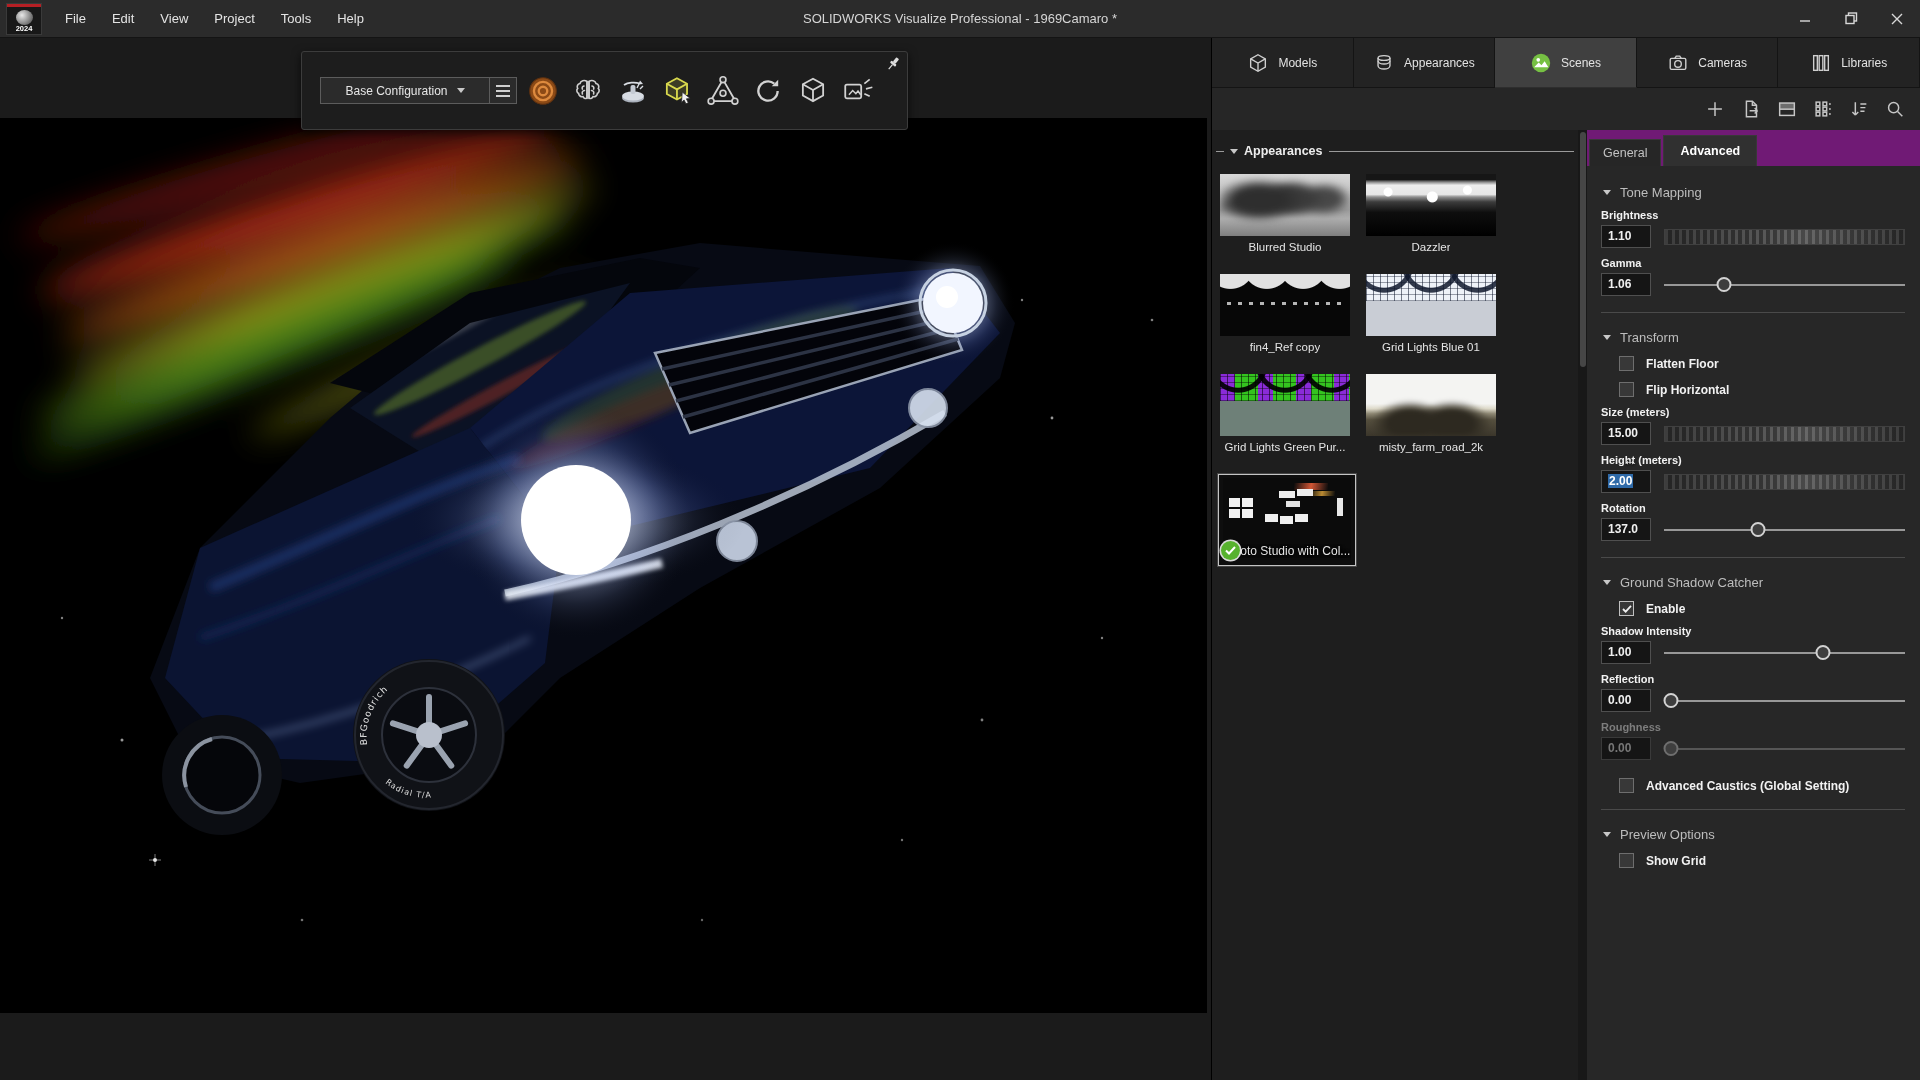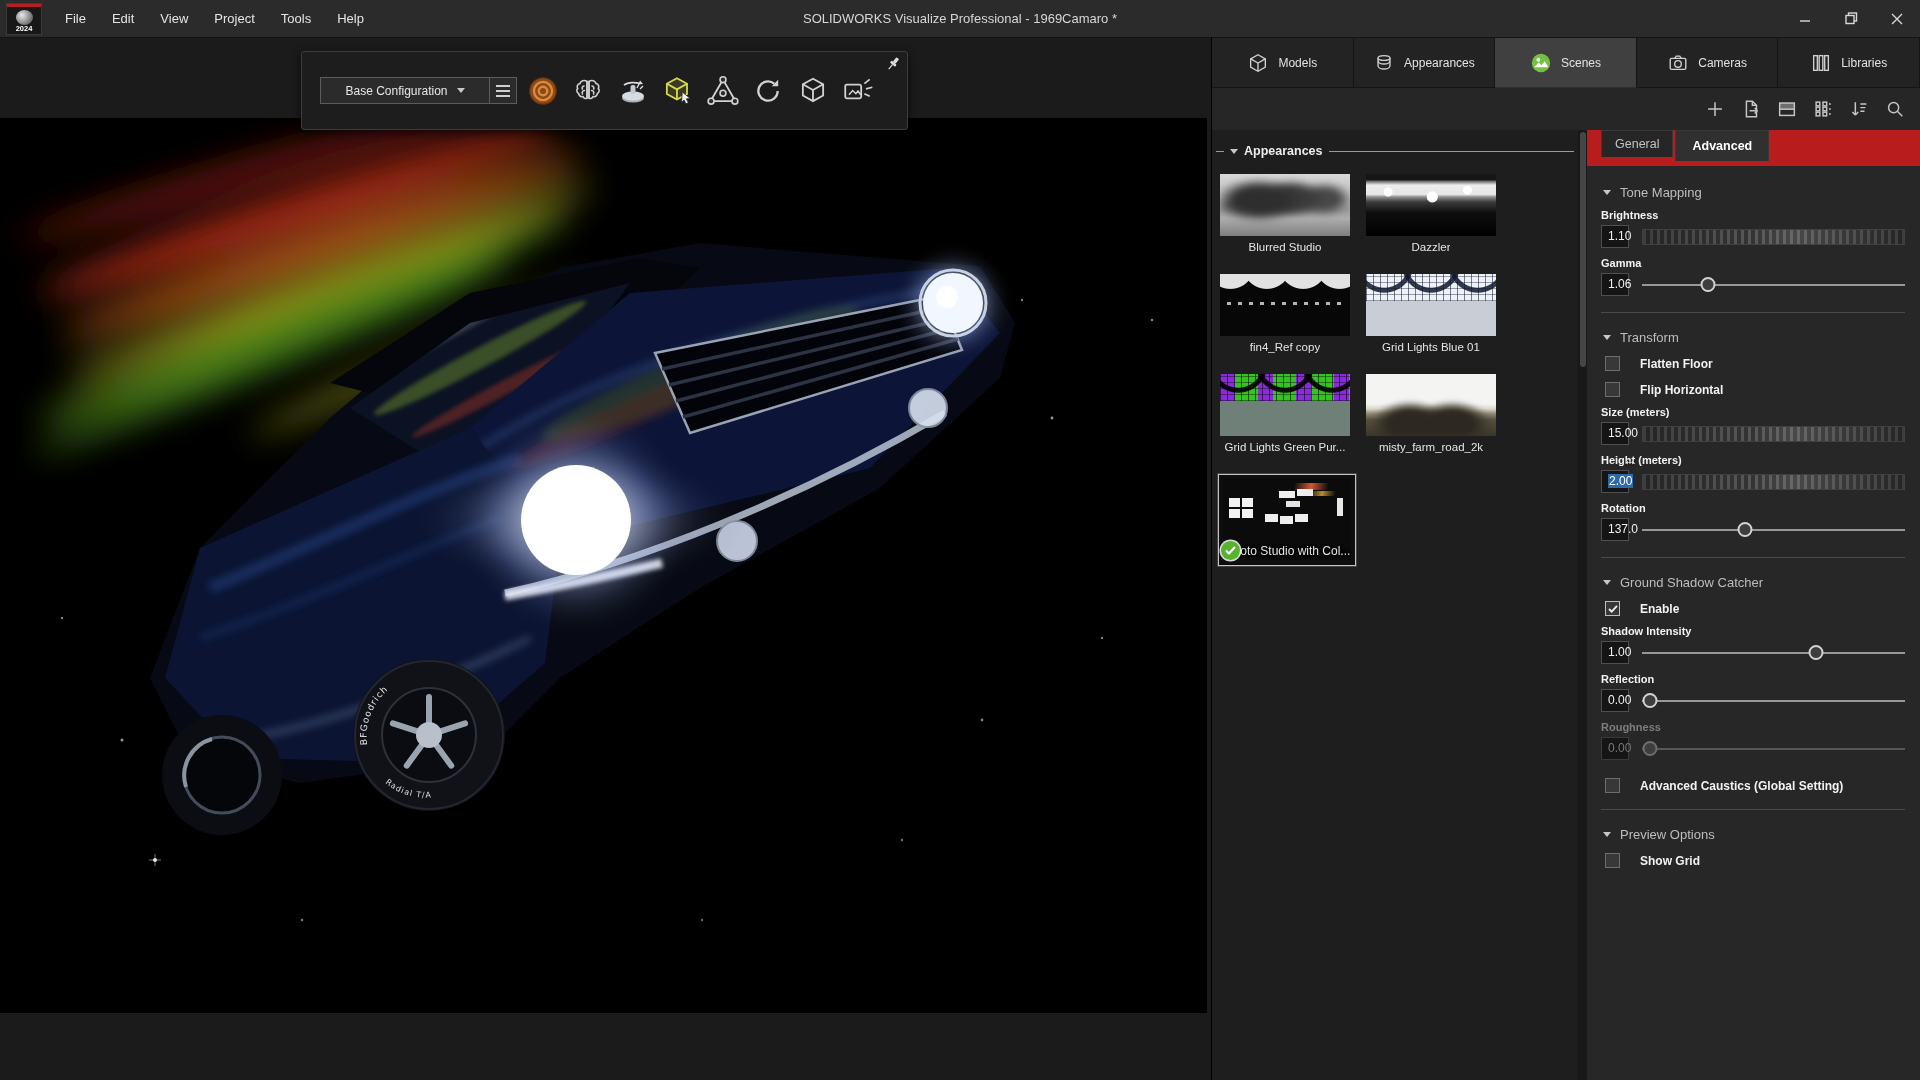--- a/index.html
+++ b/index.html
@@ -116,36 +116,36 @@
   .env-item.selected { width:138px; border:1px solid #c4c4c4; outline:1px solid #454545; background:#0e0e0e; padding:3px; height:92px; }
   .env-item.selected .thumb { width:128px; height:82px; }
   .env-item.selected .env-label { position:absolute; left:6px; right:4px; bottom:7px; margin:0; font-size:12px; text-align:center; text-shadow:0 1px 3px #000,0 0 5px #000; }
   .check-badge { position:absolute; left:2px; bottom:5px; width:19px; height:19px; border-radius:50%; background:#57b22e; box-shadow:0 0 0 1.5px rgba(255,255,255,.85); display:flex; align-items:center; justify-content:center; }
 
   .vscroll { width:9px; background:#181818; position:relative; }
   .vscroll .vthumb { position:absolute; left:1.5px; top:2px; width:6px; height:235px; background:#464646; border-radius:3px; }
 
   
   .props { flex:1; background:#272727; overflow:hidden; }
-  .props-tabs { display:flex; align-items:flex-start; height:36px; background:#b91c1c; padding-left:14px; }
+  .props-tabs { display:flex; align-items:flex-end; height:36px; background:#701a75; padding-left:2px; }
   .ptab { padding:6px 13px; font-size:12.5px; color:#c2c2c2; background:#262626; border:1px solid #383838; border-bottom:none; margin-right:2px; }
   .ptab.active { background:#303030; color:#fff; padding:8px 16px; font-weight:700; }
   .props-scroll { padding:2px 15px 0 14px; position:relative; }
   .section-header { display:flex; align-items:center; gap:9px; color:#bdbdbd; font-size:13px; margin:17px 0 2px 2px; }
   .field-label { font-size:11px; font-weight:700; color:#f2f2f2; margin:9px 0 4px; }
   .field-row { display:flex; align-items:center; }
-  .num-input { width:28px; height:23px; background:#151515; border:1px solid #4f4f4f; color:#f0f0f0; font-size:12px; line-height:21px; padding-left:6px; }
+  .num-input { width:50px; height:23px; background:#151515; border:1px solid #4f4f4f; color:#f0f0f0; font-size:12px; line-height:21px; padding-left:6px;font-weight:bold; }
   .slider { position:relative; flex:1; height:16px; margin-left:13px; }
   .slider .track { position:absolute; left:0; right:0; top:7px; height:2px; background:#989898; }
   .slider .handle { position:absolute; top:0; width:15px; height:15px; border-radius:50%; background:#3e3e3e; border:2px solid #d2d2d2; transform:translateX(-50%); }
   .hatched { flex:1; height:16px; margin-left:13px; border:1px solid #404040;
     background-image:linear-gradient(90deg, rgba(0,0,0,.30), rgba(0,0,0,0) 42%, rgba(255,255,255,.10) 58%, rgba(0,0,0,.30)),
     repeating-linear-gradient(90deg,#575757 0 3px,#343434 3px 7px); }
   .divider { border-top:1px solid #4a4a4a; margin:16px 0 0; }
-  .check-row { display:flex; align-items:center; gap:20px; margin:11px 0 0 4px; }
+  .check-row { display:flex; align-items:center; gap:12px; margin:11px 0 0 18px; }
   .cb { width:15px; height:15px; background:#383838; border:1px solid #6e6e6e; display:flex; align-items:center; justify-content:center; }
   .cb.checked { border-color:#c0c0c0; }
   .check-label { font-size:12px; font-weight:700; color:#f2f2f2; }
   .dis .field-label, .dis .check-label { color:#7d7d7d; }
   .dis .num-input { color:#777; border-color:#3a3a3a; }
   .dis .track { background:#565656; }
   .dis .handle { border-color:#6e6e6e; }
   .resize-cursor { position:absolute; left:22px; top:-2px; color:#fff; font-size:14px; font-weight:700; text-shadow:0 0 3px #000,0 1px 2px #000; pointer-events:none; }
   .sel-text { background:#2f6aa8; color:#fff; padding:0 1px; }
   .rel { position:relative; }

